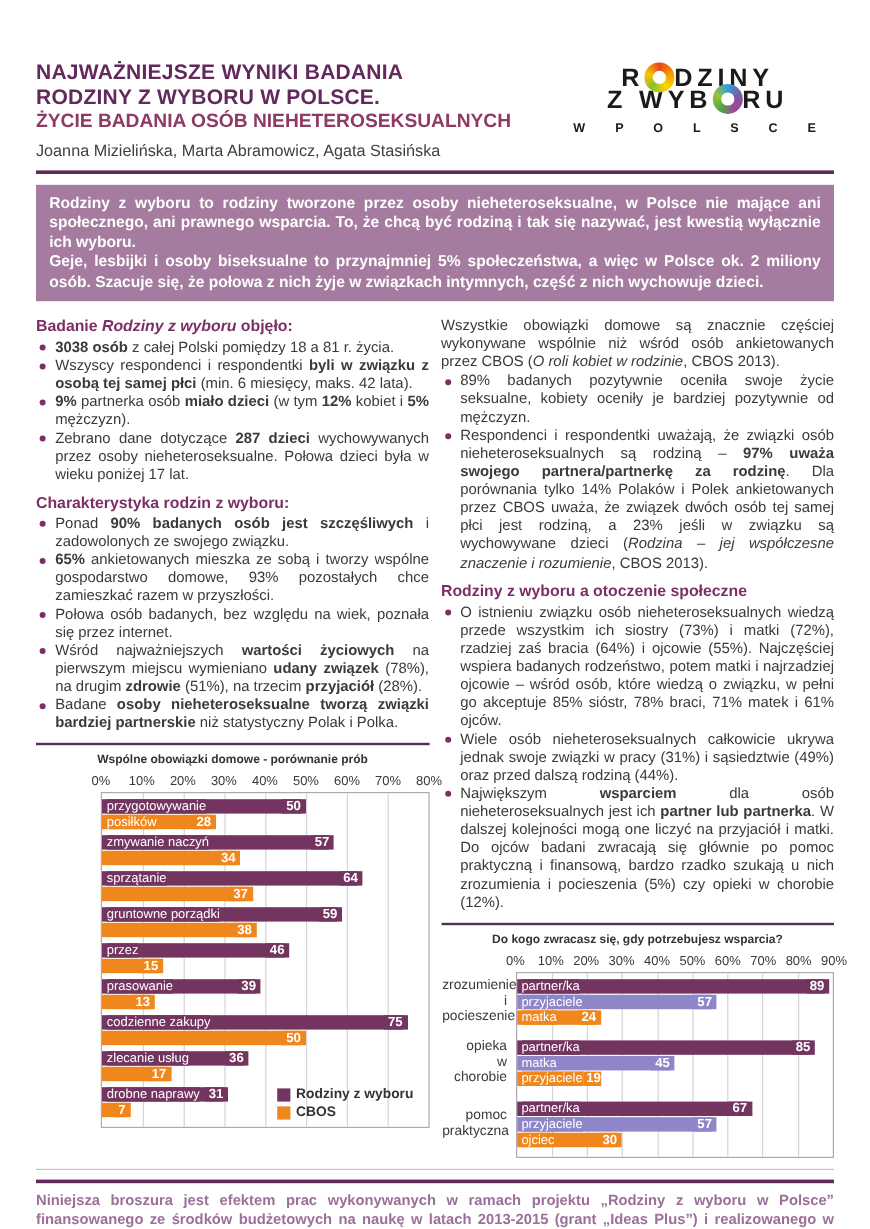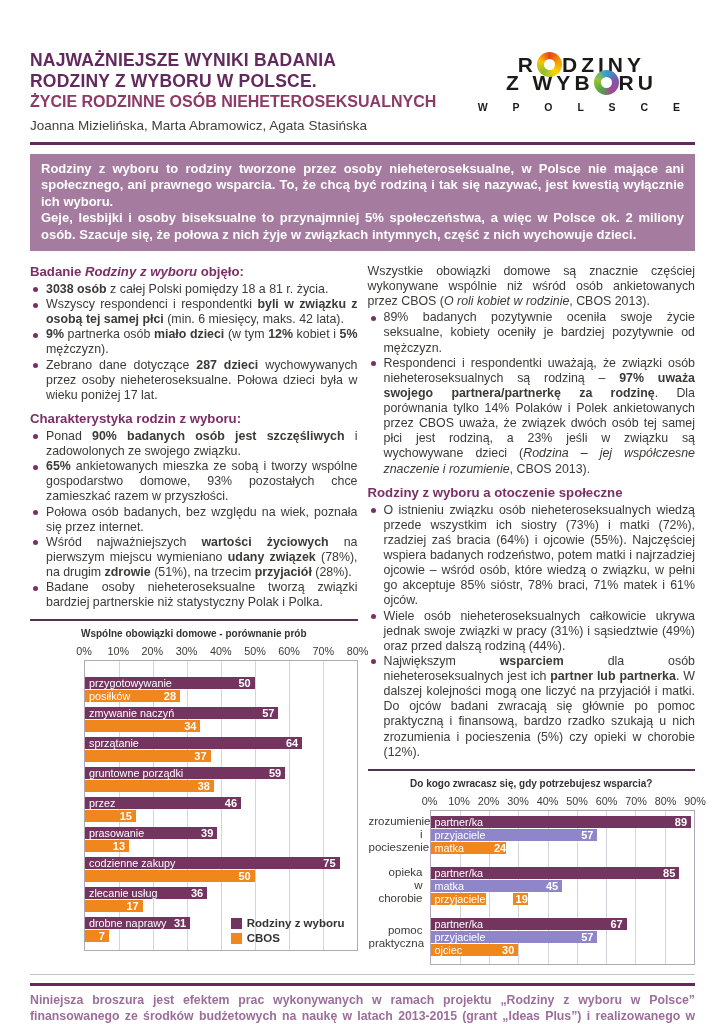--- a/index.html
+++ b/index.html
@@ -32,27 +32,27 @@
   ul.bullets{list-style:none;margin:0;padding:0;}
   .bullets li{position:relative;padding-left:16px;}
   .bullets li::before{content:"";position:absolute;left:3px;top:5.5px;width:5px;height:5px;border-radius:50%;background:#7c2f66;}
   .col-divider{border:none;border-top:2px solid #553052;margin:9px 0 7px;}
   
   .chart-title{text-align:center;font-size:10px;font-weight:bold;color:#333;margin:2px 0 6px;}
   .chart1-wrap{margin-left:54px;}
   .chart2-wrap{margin-left:62px;position:relative;}
   .axis-row{position:relative;height:15px;font-size:10.8px;color:#3a3a39;}
   .axis-row span{position:absolute;transform:translateX(-50%);white-space:nowrap;}
-  .plot{position:relative;border:1px solid #b3a7b6;padding:16px 0 3px;}
+  .plot{position:relative;border:1px solid #b3a7b6;padding:5px 0 3px;}
   .gridline{position:absolute;top:0;bottom:0;width:1px;background:#d8d2da;}
   .bar-row{margin-bottom:5px;position:relative;}
   .bar-row:last-child{margin-bottom:0;}
   .bar{height:12px;margin-bottom:1px;display:flex;justify-content:space-between;align-items:center;
        box-sizing:border-box;padding:0 4px;color:#fff;white-space:nowrap;position:relative;}
-  .bar:last-child{margin-bottom:3px;gap:27px;}
+  .bar:last-child{margin-bottom:3px;}
   .bar .lbl{font-size:10.8px;font-weight:400;background:inherit;}
   .bar .val{font-size:11px;font-weight:bold;background:inherit;padding-left:3px;}
   .legend{position:absolute;right:12px;bottom:6px;font-size:11.5px;font-weight:600;color:#333;}
   .legend-item{display:flex;align-items:center;gap:5px;margin-top:3px;}
   .legend-swatch{width:11px;height:11px;display:inline-block;}
   .group{position:relative;margin-bottom:13px;}
   .group:last-child{margin-bottom:0;}
   .group-label{position:absolute;right:100%;top:50%;transform:translateY(-50%);margin-right:8px;width:54px;
                text-align:right;font-size:11.5px;line-height:1.15;color:#3a3a39;white-space:pre-line;}
   
@@ -64,21 +64,21 @@
 <body>
 
 <div class="page">
 
   <div class="header">
     <div class="title-block">
       <div class="main-title">
         <span>NAJWAŻNIEJSZE WYNIKI BADANIA</span><br>
         <span>RODZINY Z WYBORU W POLSCE.</span>
       </div>
-      <div class="subtitle">ŻYCIE RODZINNE OSÓB NIEHETEROSEKSUALNYCH</div>
+      <div class="subtitle">ŻYCIE BADANIA OSÓB NIEHETEROSEKSUALNYCH</div>
       <div class="authors">Joanna Mizielińska, Marta Abramowicz, Agata Stasińska</div>
     </div>
     <div class="logo">
       <div class="logo-line"><span>R</span><span class="ring ring-1"></span><span>DZINY</span></div>
       <div class="logo-line logo-line2"><span>Z WYB</span><span class="ring ring-2"></span><span>RU</span></div>
       <div class="logo-sub">W P O L S C E</div>
     </div>
   </div>
 
   <hr class="header-rule">
@@ -97,21 +97,21 @@
           <li><span>Wszyscy respondenci i respondentki </span><span style="font-weight: bold;">byli w związku z osobą tej samej płci</span><span> (min. 6 miesięcy, maks. 42 lata).</span></li>
           <li><span style="font-weight: bold;">9%</span><span> partnerka osób </span><span style="font-weight: bold;">miało dzieci</span><span> (w tym </span><span style="font-weight: bold;">12%</span><span> kobiet i </span><span style="font-weight: bold;">5%</span><span> mężczyzn).</span></li>
           <li><span>Zebrano dane dotyczące </span><span style="font-weight: bold;">287 dzieci</span><span> wychowywanych przez osoby nieheteroseksualne. Połowa dzieci była w wieku poniżej 17 lat.</span></li>
         </ul>
       <div class="sec-heading mt"><span>Charakterystyka rodzin z wyboru:</span></div>
       <ul class="bullets">
           <li><span>Ponad </span><span style="font-weight: bold;">90% badanych osób jest szczęśliwych</span><span> i zadowolonych ze swojego związku.</span></li>
           <li><span style="font-weight: bold;">65%</span><span> ankietowanych mieszka ze sobą i tworzy wspólne gospodarstwo domowe, 93% pozostałych chce zamieszkać razem w przyszłości.</span></li>
           <li><span>Połowa osób badanych, bez względu na wiek, poznała się przez internet.</span></li>
           <li><span>Wśród najważniejszych </span><span style="font-weight: bold;">wartości życiowych</span><span> na pierwszym miejscu wymieniano </span><span style="font-weight: bold;">udany związek</span><span> (78%), na drugim </span><span style="font-weight: bold;">zdrowie</span><span> (51%), na trzecim </span><span style="font-weight: bold;">przyjaciół</span><span> (28%).</span></li>
-          <li><span>Badane </span><span style="font-weight: normal;">osoby nieheteroseksualne tworzą związki bardziej partnerskie</span><span> niż statystyczny Polak i Polka.</span></li>
+          <li><span>Badane </span><span style="font-weight: bold;">osoby nieheteroseksualne tworzą związki bardziej partnerskie</span><span> niż statystyczny Polak i Polka.</span></li>
         </ul>
       <hr class="col-divider">
       <div class="chart-title">Wspólne obowiązki domowe - porównanie prób</div>
       <div class="chart1-wrap">
         <div class="axis-row">
             <span style="left: 0%;">0%</span>
             <span style="left: 12.5%;">10%</span>
             <span style="left: 25%;">20%</span>
             <span style="left: 37.5%;">30%</span>
             <span style="left: 50%;">40%</span>

